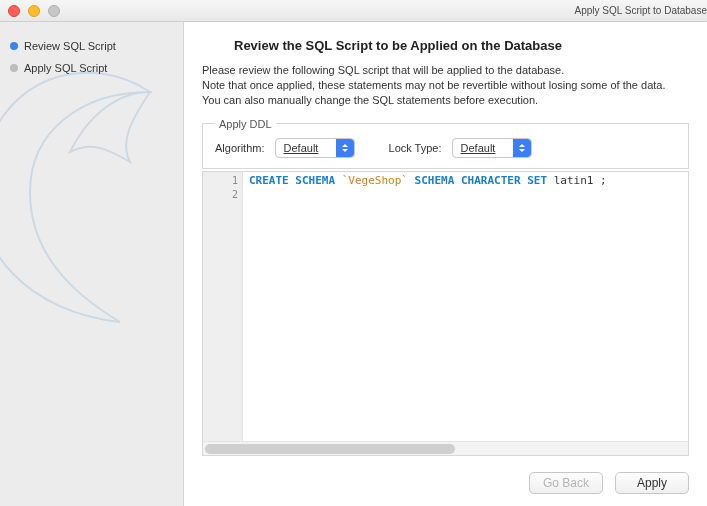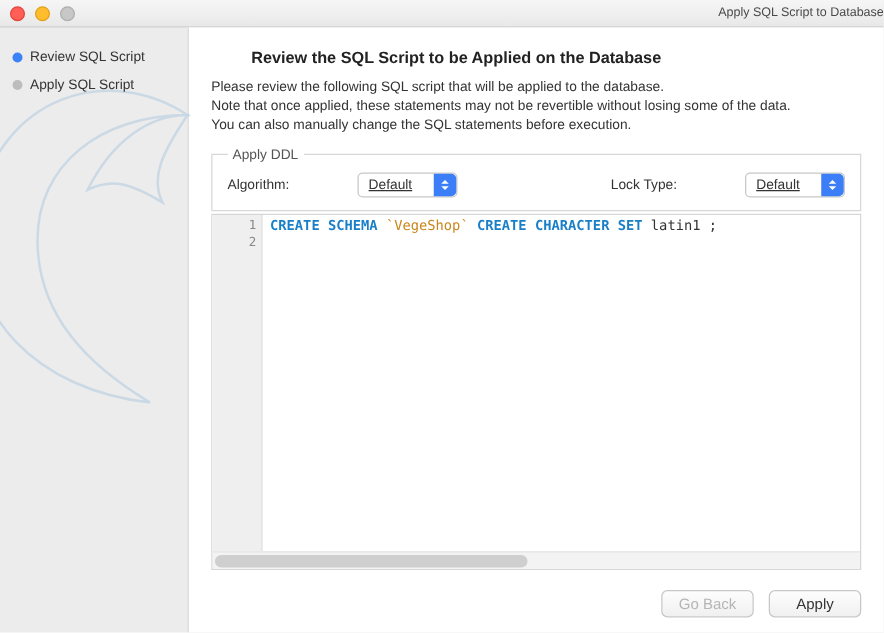--- a/index.html
+++ b/index.html
@@ -23,21 +23,21 @@
   }
   .traffic { display: flex; gap: 8px; margin-left: 8px; }
   .tl-dot { width: 12px; height: 12px; border-radius: 50%; }
   .tl-close { background:#ff5f57; border:1px solid #e24238;}
   .tl-min { background:#ffbd2e; border:1px solid #e1a116;}
   .tl-max { background:#c7c7c7; border:1px solid #aeaeae;}
   .titlebar-title {
     position: absolute; left: 0; right: 0; text-align: right;
     font-size: 10px; color: #4a4a4a;
   }
-  .content { display:flex; height: calc(100% - 22px); position:relative; }
+  .content { display:flex; height: calc(100% - 22px); position:relative;gap:33px; }
   .sidebar {
     width: 150px;
     padding: 18px 10px;
     position: relative;
   }
   .sidebar-bg {
     position:absolute; left:-30px; top:30px; width:200px; height:280px;
     opacity:0.35; pointer-events:none;
   }
   .step {
@@ -61,21 +61,21 @@
     margin-bottom:10px;
     margin-left:32px;
   }
   .intro p { font-size:11px; color:#333; line-height:1.35; }
   fieldset.ddl {
     border:1px solid #d7d7d7;
     margin-top:10px;
     padding:8px 12px 10px 12px;
   }
   fieldset.ddl legend { font-size:11px; color:#555; padding:0 4px;}
-  .ddl-row { display:flex; align-items:center; gap:10px;justify-content:space-between; }
+  .ddl-row { display:flex; align-items:center; gap:10px; }
   .ddl-row label { font-size:11px; color:#333; }
   .mac-select {
     position:relative; display:inline-flex; align-items:center;
     background:#fff; border:1px solid #c8c8c8; border-radius:4px;
     height:20px; padding:0 22px 0 8px; font-size:11px; min-width:80px;text-decoration:underline;
   }
   .mac-select .arrows {
     position:absolute; right:0; top:0; bottom:0; width:18px;
     background:#3b7ef7; border-radius:0 4px 4px 0;
     display:flex; flex-direction:column; justify-content:center; align-items:center;
@@ -192,21 +192,21 @@
         </div>
       </div>
     </fieldset>
 
     <div class="editor-wrap">
       <div class="editor">
         <div class="gutter">
           <div>1</div>
           <div>2</div>
         </div>
-        <div class="code"><span class="kw">CREATE SCHEMA</span> <span class="str">`VegeShop`</span> <span class="kw">CREATE CHARACTER SET</span> <span>latin1 ;</span></div>
+        <div class="code"><span class="kw">CREATE SCHEMA</span> <span class="str">`VegeShop`</span> <span class="kw">SCHEMA CHARACTER SET</span> <span>latin1 ;</span></div>
       </div>
       <div class="hscroll">
         <div class="thumb"></div>
       </div>
     </div>
   </div>
 
   <div class="footer">
     <div class="btn disabled">Go Back</div>
     <div class="btn">Apply</div>

